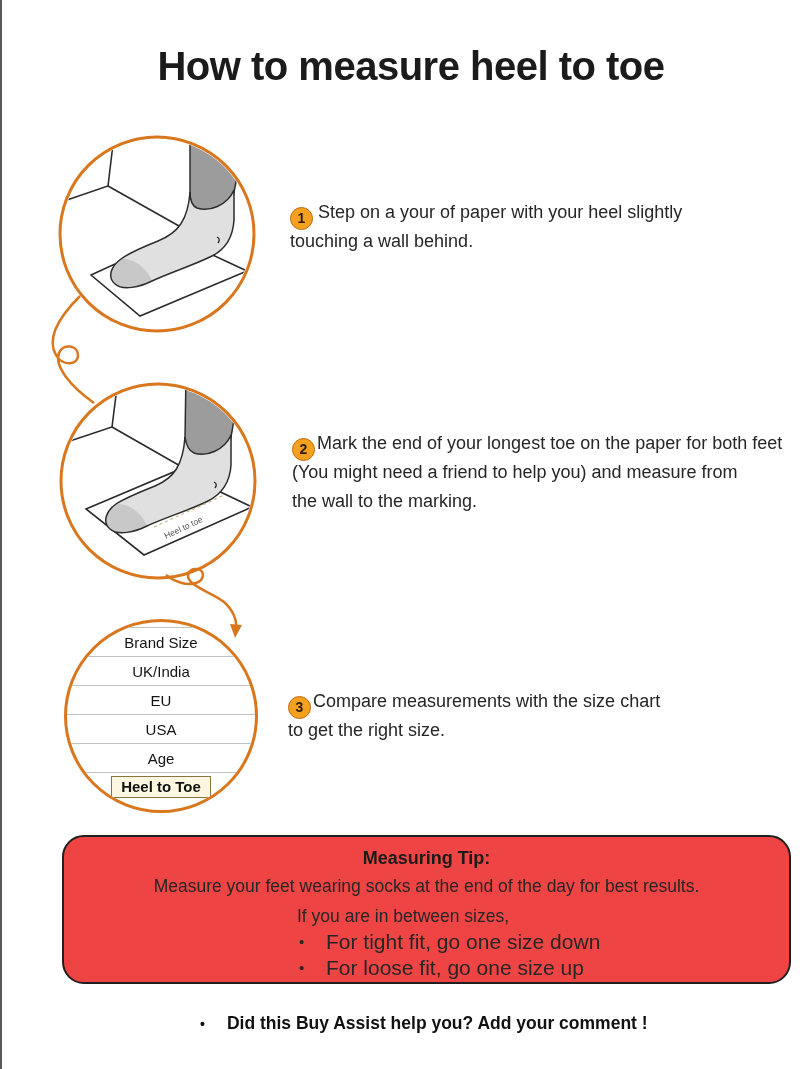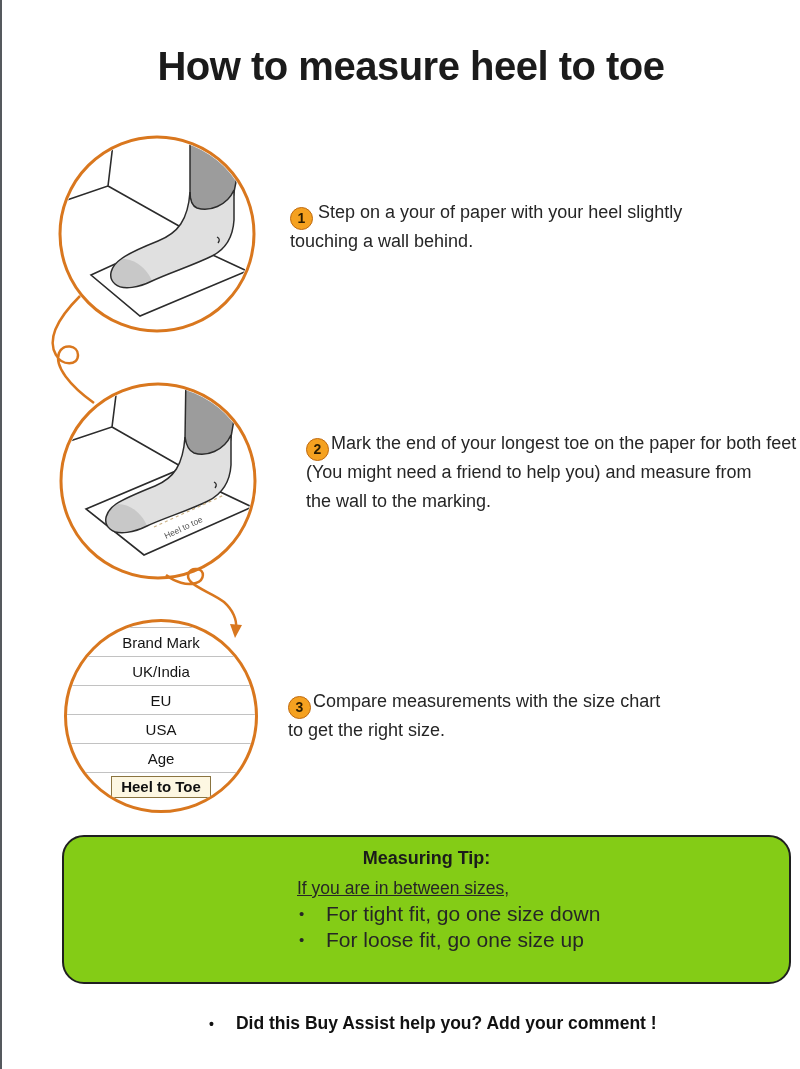--- a/index.html
+++ b/index.html
@@ -51,45 +51,45 @@
   }
   .hl-box{
     display:inline-block;
     border:1.5px solid #8a7440;background:#fdf7e2;
     padding:1px 9px 2px;font-weight:bold;font-size:15px;color:#111;
   }
 
   .tip-box{
     position:absolute;left:62px;top:835px;width:729px;height:149px;
     border:2px solid #1f1f1f;border-radius:22px;box-sizing:border-box;
-    background:#84cc16;
+    background:#ef4444;
   }
   .tip-title{
     margin-top:11px;text-align:center;
     font-size:18px;font-weight:bold;color:#1b1b1b;
   }
   .tip-line{
     margin-top:7px;text-align:center;
     font-size:17.5px;color:#262626;
   }
   .tip-intro{
     margin-top:6px;margin-left:233px;
-    font-size:17.5px;color:#262626;line-height:26px;text-decoration:underline;
+    font-size:17.5px;color:#262626;line-height:26px;
   }
   .tip-bullet{
     margin-left:233px;font-size:21px;color:#262626;line-height:26px;
     display:flex;
   }
   .tip-bullet::before{
     content:"\2022";
     width:27px;flex:0 0 27px;text-align:left;padding-left:2px;
     font-size:15px;line-height:26px;
   }
   .footer-note{
-    position:absolute;left:209px;top:1013px;
+    position:absolute;left:200px;top:1013px;
     display:flex;align-items:center;
     font-size:17.5px;font-weight:bold;color:#111;
   }
   .footer-note::before{
     content:"\2022";
     font-size:14px;margin-right:22px;font-weight:bold;
   }
 </style>
 </head>
 <body>
@@ -137,21 +137,21 @@
         <path d="M127,56 C125,84 116,97 97,105 C82,111 67,117 58,123 C48,130 44,141 52,148 C60,155 77,151 89,145 C106,137 132,129 150,120 C164,113 172,100 173,84 L173,54 C166,70 148,76 136,72 C131,70 128,63 127,56 Z" fill="none" stroke="#2c2c2c" stroke-width="1.5"></path>
         <path d="M156,101 q4,2 1,6" fill="none" stroke="#2c2c2c" stroke-width="1.3"></path>
         <path d="M96,146 L166,114" fill="none" stroke="#cdb489" stroke-width="1.3" stroke-dasharray="3,3"></path>
         <text transform="translate(108,158) rotate(-25)" font-size="8.5" fill="#555555">Heel to toe</text>
       </g>
     </svg>
   </div>
 
   <div class="size-circle">
     <div class="size-rows">
-      <div class="size-row">Brand Mark</div>
+      <div class="size-row">Brand Size</div>
       <div class="size-row">UK/India</div>
       <div class="size-row">EU</div>
       <div class="size-row">USA</div>
       <div class="size-row">Age</div>
       <div class="size-row">
         <span class="hl-box">Heel to Toe</span>
       </div>
     </div>
   </div>
 
@@ -161,37 +161,38 @@
     <polygon points="230,624 242,625 235,638" fill="#d9771e"></polygon>
   </svg>
 
   <div class="step" style="left:290px;top:198px;">
     <div class="line">
       <span class="badge">1</span><span>Step on a your of paper with your heel slightly</span>
     </div>
     <div class="line">touching a wall behind.</div>
   </div>
 
-  <div class="step" style="left:306px;top:429px;">
+  <div class="step" style="left:292px;top:429px;">
     <div class="line">
       <span class="badge" style="margin-right:2px;">2</span><span>Mark the end of your longest toe on the paper for both feet</span>
     </div>
     <div class="line">(You might need a friend to help you) and measure from</div>
     <div class="line">the wall to the marking.</div>
   </div>
 
   <div class="step" style="left:288px;top:687px;">
     <div class="line">
       <span class="badge" style="margin-right:2px;">3</span><span>Compare measurements with the size chart</span>
     </div>
     <div class="line">to get the right size.</div>
   </div>
 
   <div class="tip-box">
     <div class="tip-title">Measuring Tip:</div>
+    <div class="tip-line">Measure your feet wearing socks at the end of the day for best results.</div>
     <div class="tip-intro">If you are in between sizes,</div>
     <div class="tip-bullet">
         <span>For tight fit, go one size down</span>
       </div>
     <div class="tip-bullet">
         <span>For loose fit, go one size up</span>
       </div>
   </div>
 
   <div class="footer-note">

